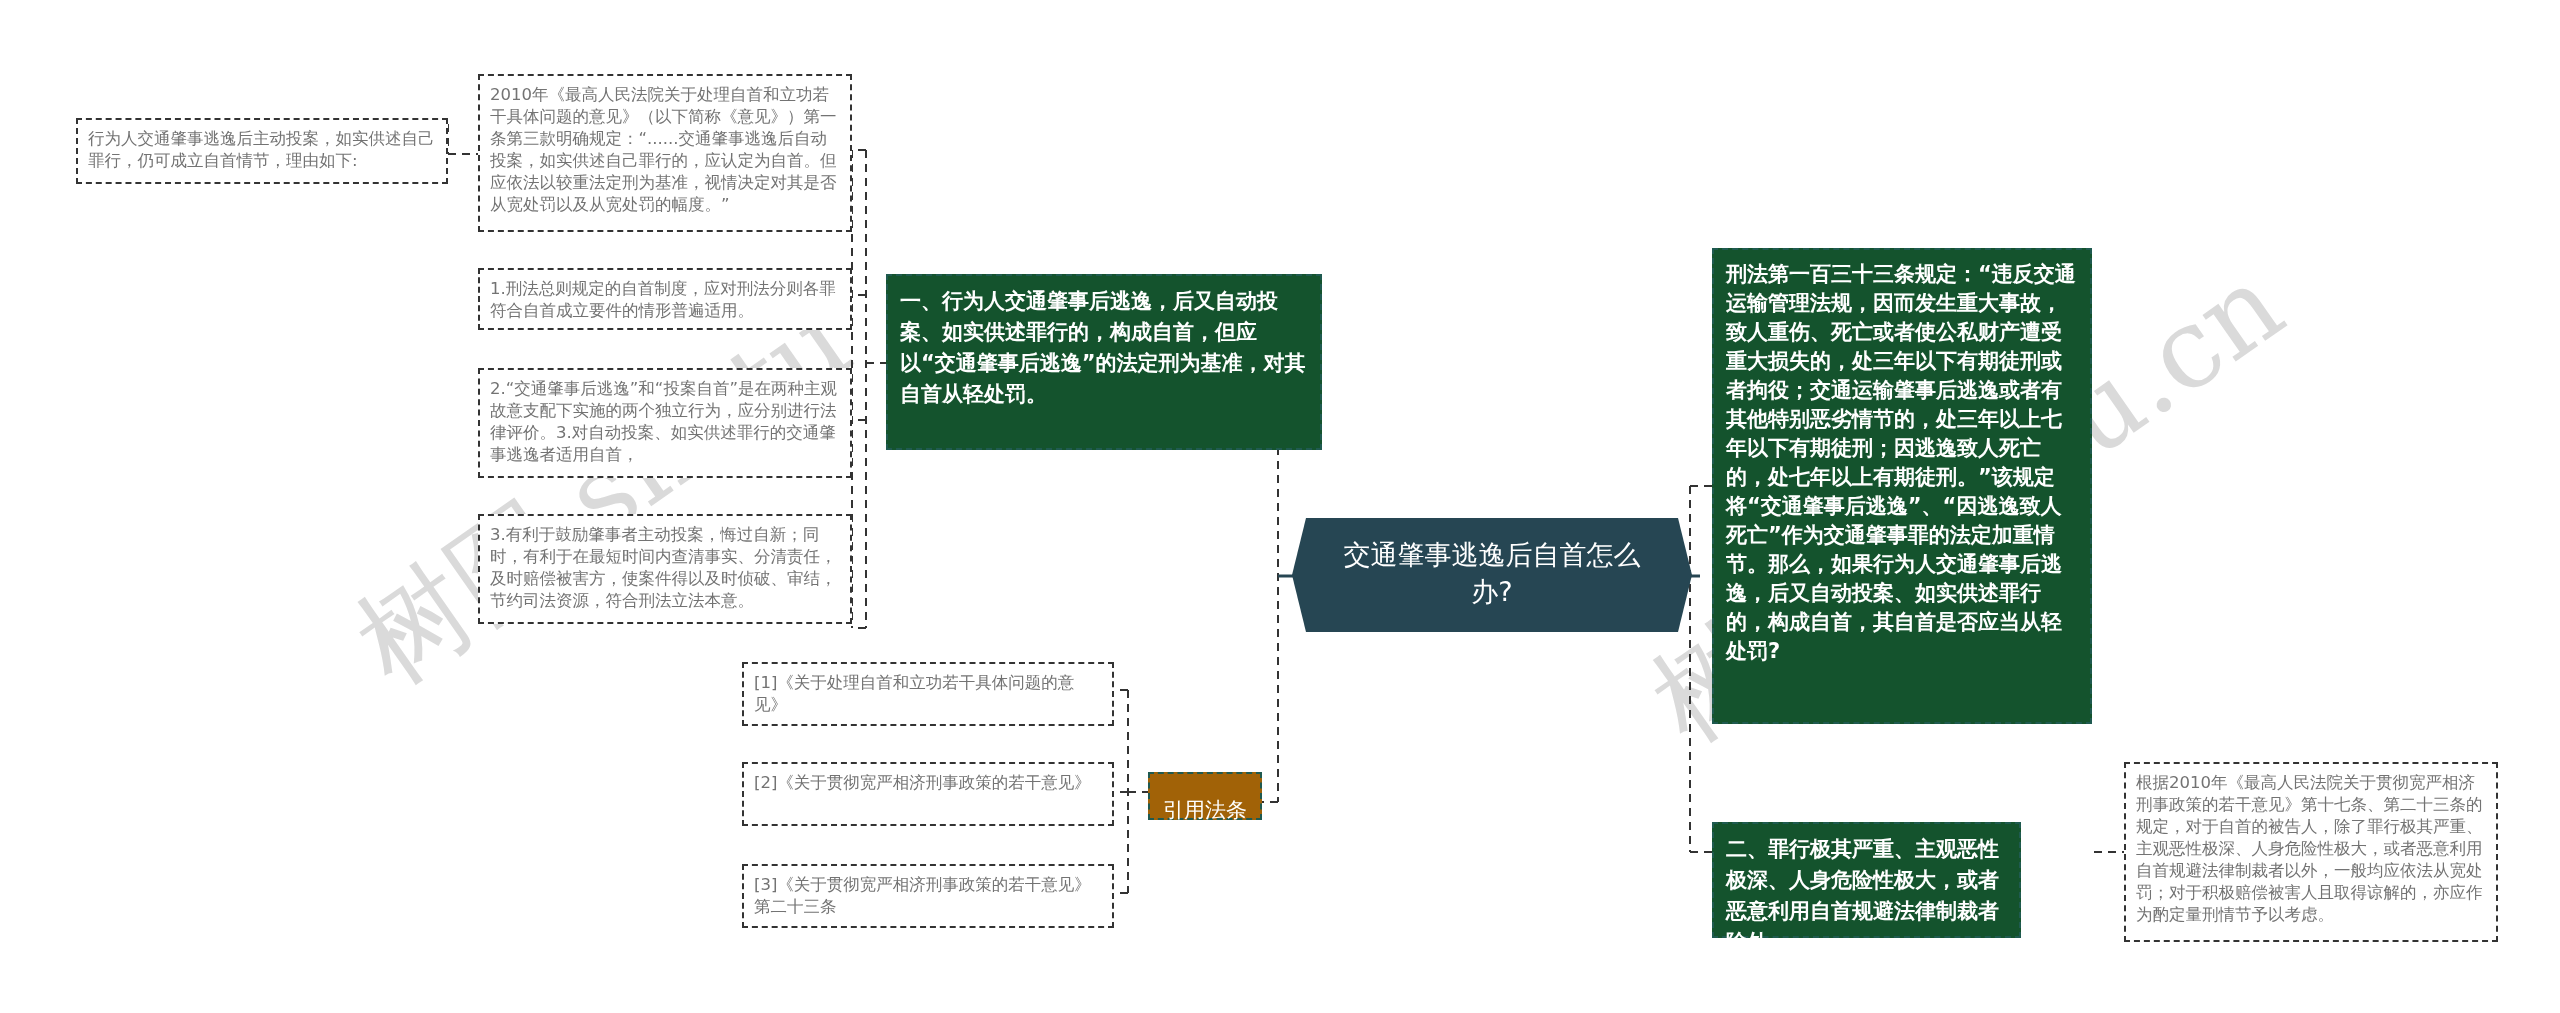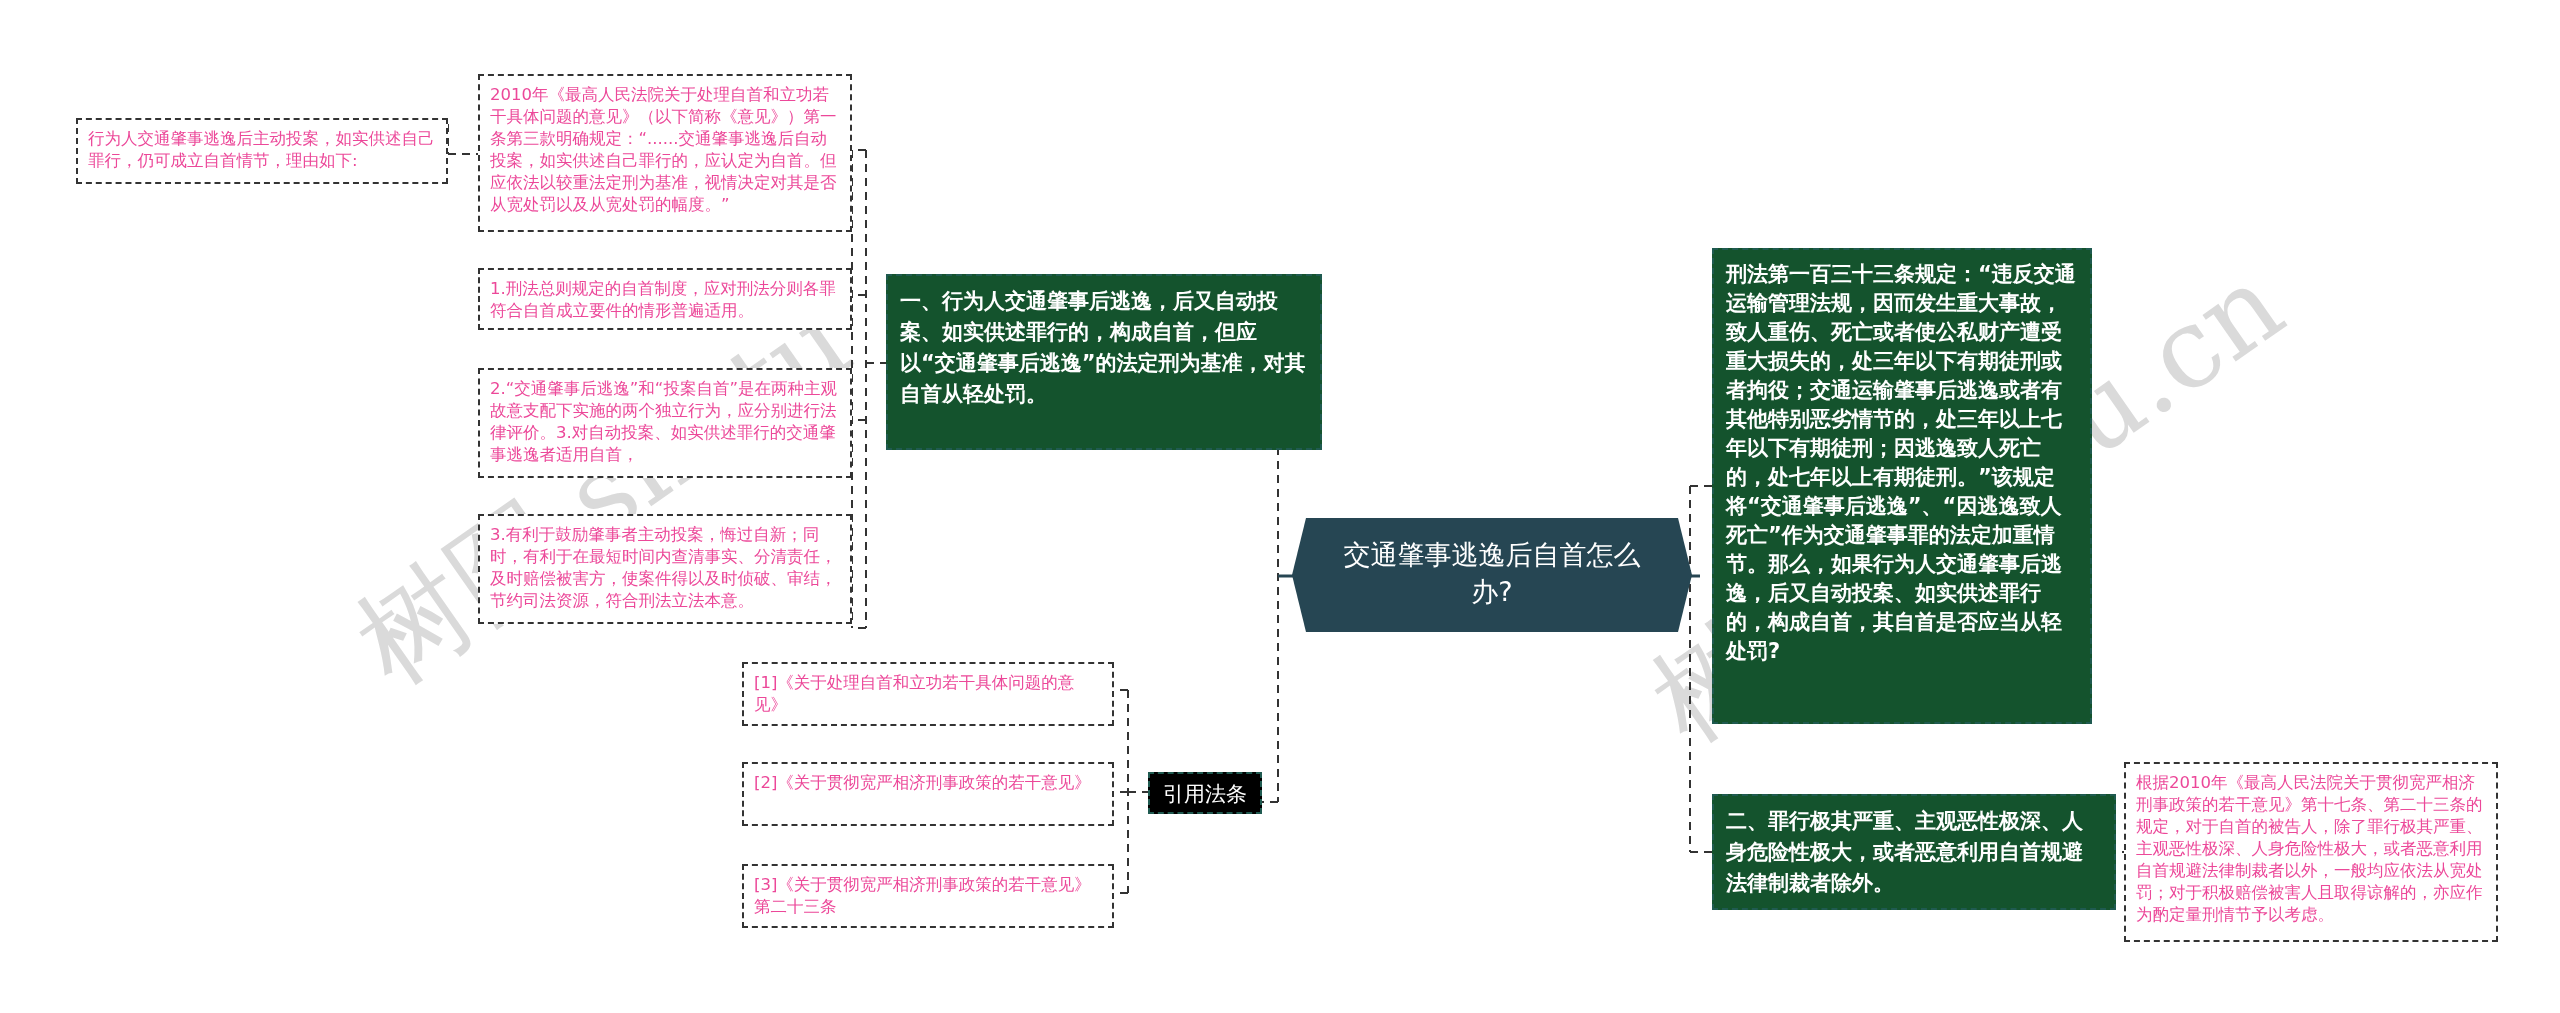--- a/index.html
+++ b/index.html
@@ -1,26 +1,26 @@
 <!DOCTYPE html>
 <html><head>
 <meta charset="utf-8">
 <style>
   html, body { margin:0; padding:0; background:#ffffff; }
   body { width:2560px; height:1013px; position:relative; overflow:hidden;
          font-family:"DejaVu Sans","Liberation Sans",sans-serif; }
   #canvas { position:absolute; left:0; top:0; width:2560px; height:1013px; }
   svg.links { position:absolute; left:0; top:0; width:2560px; height:1013px; pointer-events:none; }
   .node { position:absolute; box-sizing:border-box; }
-  .leaf { border:2px dashed #333; background:#fff; color:#ec4899; font-size:16.5px; line-height:22px;
+  .leaf { border:2px dashed #333; background:#fff; color:#737373; font-size:16.5px; line-height:22px;
           padding:8px 10px; word-break:break-all; }
   .branch { background:#14532d; border:2px dashed #1f5a50; color:#fff; font-size:21px; line-height:31px;
             padding:10px 12px; word-break:break-all;font-weight:bold; }
-  .ref-branch { background:#000000; border:2px dashed #1f5a50; color:#fff; font-size:21px;
-                padding:6px 10px; text-align:center; }
+  .ref-branch { background:#a16207; border:2px dashed #1f5a50; color:#fff; font-size:21px;
+                padding:22px 10px; text-align:center; }
   .root { position:absolute; left:1292px; top:518px; width:400px; height:134px; }
   .root svg { position:absolute; left:0; top:0; }
   .root-text { position:absolute; left:40px; right:40px; top:18px; color:#fff; font-size:27px;
                line-height:37px; text-align:center; }
   .watermark { position:absolute; color:rgba(150,150,150,0.35); font-size:110px; font-family:"DejaVu Serif",serif;
                transform:rotate(-35deg); white-space:nowrap; pointer-events:none; }
 </style>
 </head>
 <body>
 
@@ -104,21 +104,21 @@
     <svg width="400" height="114" viewBox="0 0 400 114">
       <polygon points="14,0 386,0 400,57 386,114 14,114 0,57" fill="#264653"></polygon>
     </svg>
     <div class="root-text">交通肇事逃逸后自首怎么办?</div>
   </div>
 
   <div class="node branch" style="left:1712px; top:248px; width:380px; height:476px; line-height:29px;">
     <span>刑法第一百三十三条规定：“违反交通运输管理法规，因而发生重大事故，致人重伤、死亡或者使公私财产遭受重大损失的，处三年以下有期徒刑或者拘役；交通运输肇事后逃逸或者有其他特别恶劣情节的，处三年以上七年以下有期徒刑；因逃逸致人死亡的，处七年以上有期徒刑。”该规定将“交通肇事后逃逸”、“因逃逸致人死亡”作为交通肇事罪的法定加重情节。那么，如果行为人交通肇事后逃逸，后又自动投案、如实供述罪行的，构成自首，其自首是否应当从轻处罚?</span>
   </div>
 
-  <div class="node branch" style="left:1712px; top:794px; width:404px; height:116px;">
+  <div class="node branch" style="left:1712px; top:822px; width:309px; height:116px;">
     <span>二、罪行极其严重、主观恶性极深、人身危险性极大，或者恶意利用自首规避法律制裁者除外。</span>
   </div>
 
   <div class="node leaf" style="left:2124px; top:762px; width:374px; height:180px;">
     <span>根据2010年《最高人民法院关于贯彻宽严相济刑事政策的若干意见》第十七条、第二十三条的规定，对于自首的被告人，除了罪行极其严重、主观恶性极深、人身危险性极大，或者恶意利用自首规避法律制裁者以外，一般均应依法从宽处罚；对于积极赔偿被害人且取得谅解的，亦应作为酌定量刑情节予以考虑。</span>
   </div>
 
 </div>
 
 </body></html>

